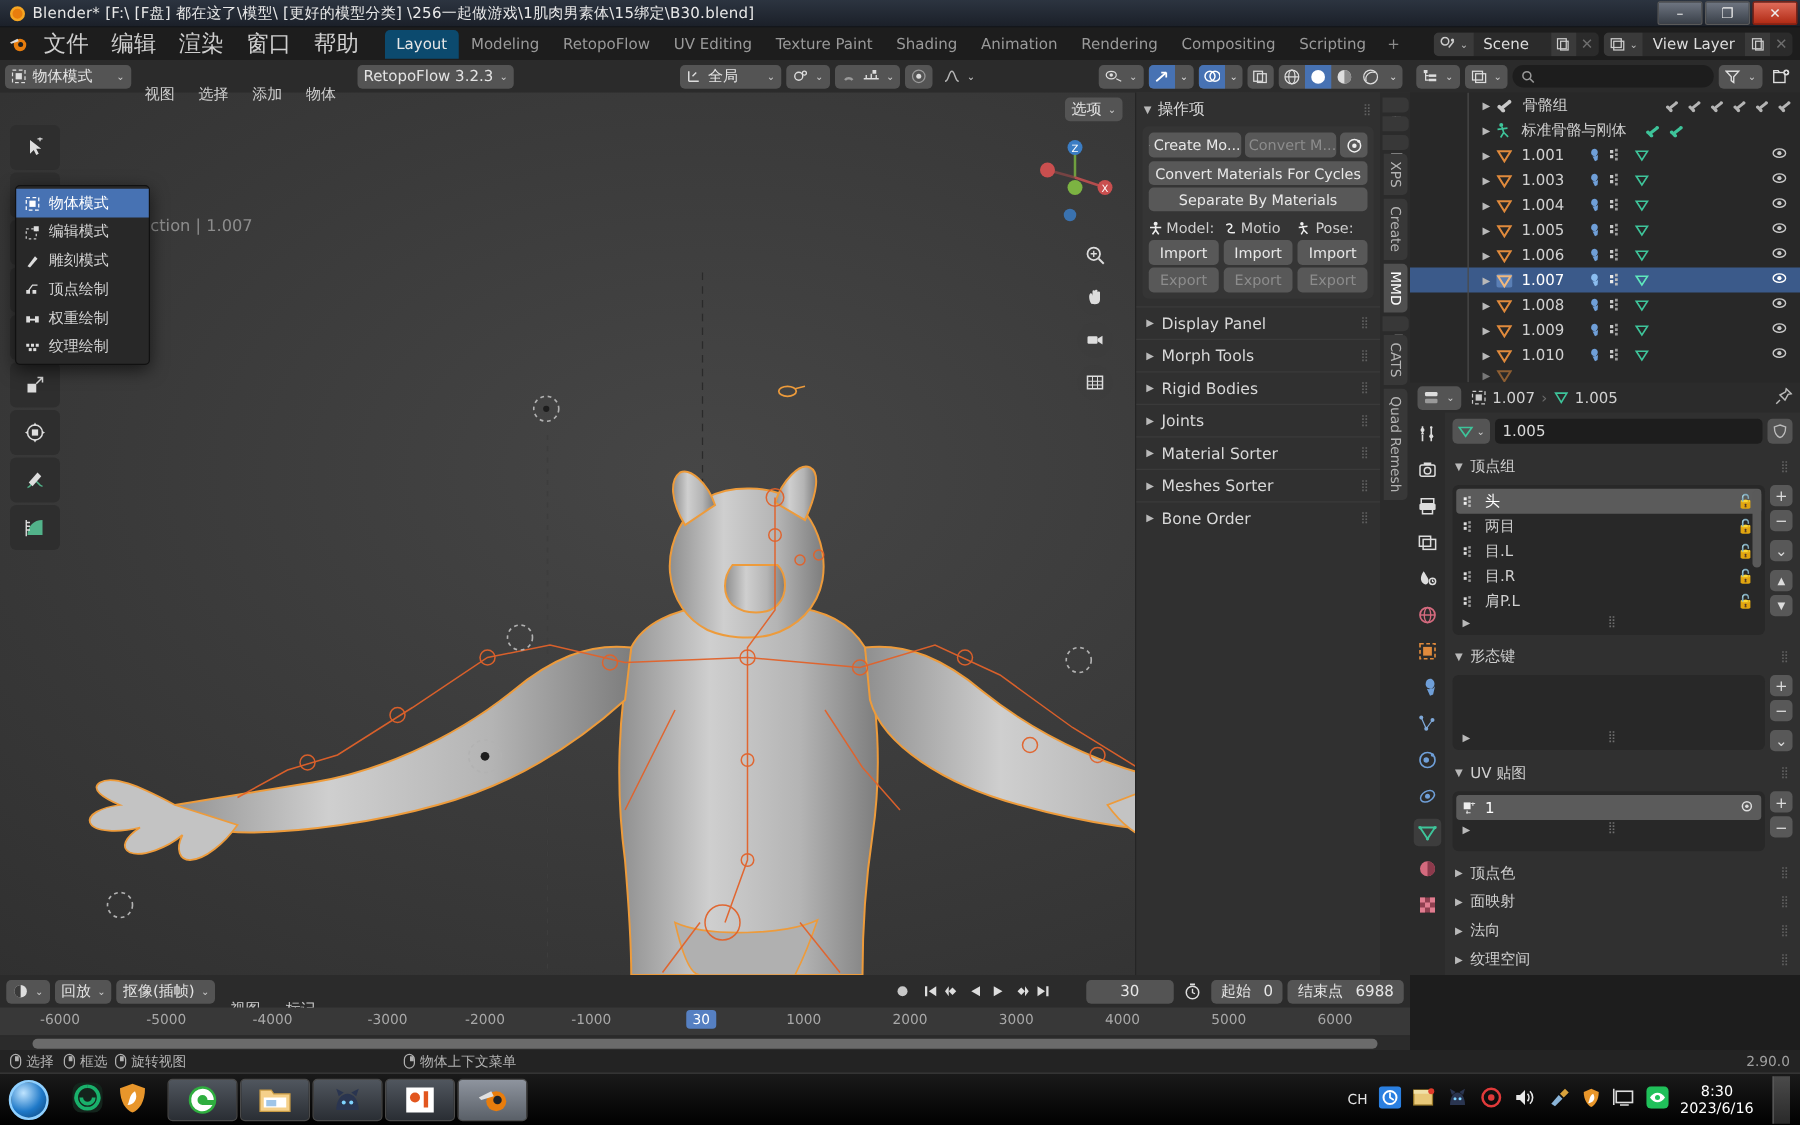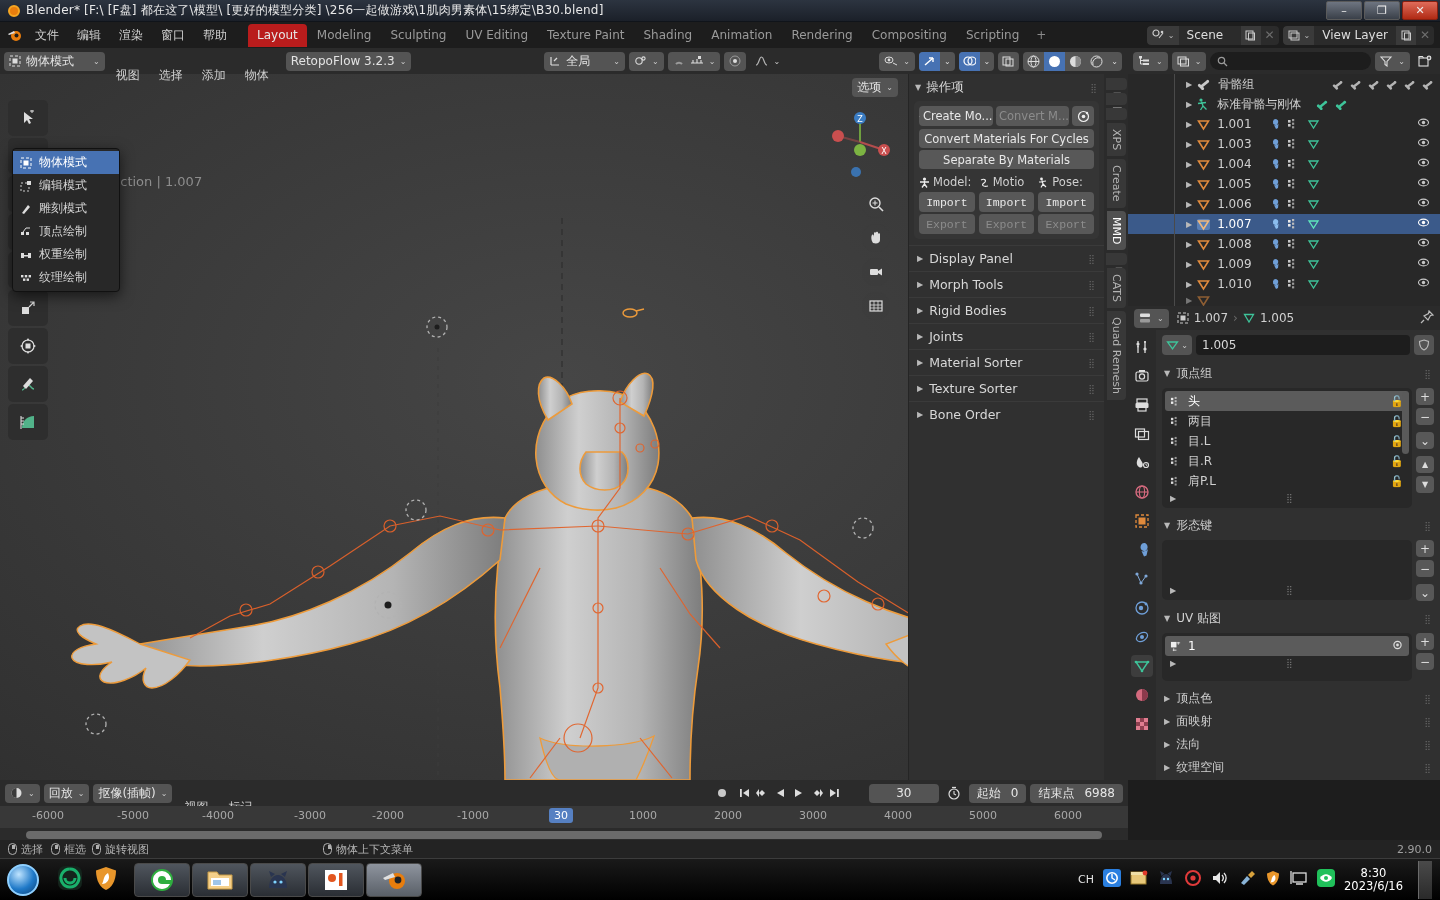--- a/index.html
+++ b/index.html
@@ -20,24 +20,24 @@
   .wctl { position:absolute; right:2px; top:1px; display:flex; gap:2px; }
   .wctl div { width:36px; height:19px; border:1px solid #5a5a5a; border-radius:2px;
     background:linear-gradient(#6e7581,#3a4049); display:flex; align-items:center;
     justify-content:center; color:#eee; font-size:11px; }
   .wctl .close { background:linear-gradient(#e06c5a,#b02a14); border-color:#8a2010; }
 
   
   .topbar { position:absolute; left:0; top:22px; width:1440px; height:26px;
     background:#1d1d1d; display:flex; align-items:center; padding:0 4px; gap:0; }
   .bl-logo { width:22px; height:18px; display:flex; align-items:center; justify-content:center; }
-  .menu-item { padding:2px 9px; color:#cfcfcf; font-size:12px; border-radius:3px; }
+  .menu-item { padding:2px 9px; color:#cfcfcf; font-size:18px; border-radius:3px; }
   .wsp { display:flex; align-items:center; margin-left:12px; gap:1px; }
   .wstab { padding:4px 9px 5px; font-size:12px; color:#9a9a9a; border-radius:4px 4px 0 0; }
-  .wstab.active { background:#b91c1c; color:#e6e6e6; }
+  .wstab.active { background:#0c4a6e; color:#e6e6e6; }
   .wsplus { padding:3px 7px; color:#8a8a8a; }
   .topbar-right { margin-left:auto; display:flex; align-items:center; gap:4px; padding-right:2px; }
   .fieldbox { display:flex; align-items:center; height:19px; background:#2b2b2b;
     border-radius:4px; overflow:hidden; }
   .fieldbox .pre { background:#3a3a3a; padding:0 4px 0 5px; height:19px; display:flex;
     align-items:center; gap:3px; border-radius:4px 0 0 4px; }
   .fieldbox .val { padding:0 8px; color:#ddd; font-size:12px; min-width:62px; }
   .fieldbox .post { background:#3a3a3a; height:19px; width:20px; display:flex;
     align-items:center; justify-content:center; }
   .fieldbox .postx { width:18px; color:#6e6e6e; display:flex; align-items:center;
@@ -87,21 +87,21 @@
     background:#303030; border-left:1px solid #252525; }
   .np-head { display:flex; align-items:center; gap:5px; padding:5px 6px; color:#d8d8d8; font-size:12.5px; }
   .np-box { margin:0 5px 6px; background:#353535; border-radius:5px; padding:5px; }
   .rowbtns { display:flex; gap:3px; margin-bottom:3px; }
   .pbtn { flex:1; height:20px; background:#585858; border-radius:4px; color:#e8e8e8;
     font-size:11.5px; display:flex; align-items:center; justify-content:center; gap:3px;
     overflow:hidden; white-space:nowrap; }
   .pbtn.dis { color:#8c8c8c; }
   .pbtn.wide { height:19px; }
   .triple { display:flex; gap:4px; }
-  .triple .col { flex:1;font-family:Liberation Mono, monospace; }
+  .triple .col { flex:1; }
   .lblrow { display:flex; gap:4px; margin:6px 0 3px; font-size:11.5px; color:#cfcfcf; align-items:center; }
   .lblrow .col { flex:1; display:flex; align-items:center; gap:3px; }
   .acc { display:flex; align-items:center; gap:6px; padding:5px 8px; color:#d8d8d8;
     font-size:12.5px; border-top:1px solid #3a3a3a; }
   .dots { margin-left:auto; color:#606060; font-size:9px; letter-spacing:1px; }
   .tri { font-size:8px; color:#b9b9b9; }
 
   
   .vtabs { position:absolute; right:0; top:26px; width:24px; bottom:0; background:#2b2b2b;
     display:flex; flex-direction:column; align-items:center; padding-top:4px; gap:3px; }
@@ -220,21 +220,21 @@
     </div>
     <div class="menu-item">文件</div>
     <div class="menu-item">编辑</div>
     <div class="menu-item">渲染</div>
     <div class="menu-item">窗口</div>
     <div class="menu-item">帮助</div>
 
     <div class="wsp">
       <div class="wstab active">Layout</div>
       <div class="wstab">Modeling</div>
-      <div class="wstab">Sculpting</div>
+      <div class="wstab">RetopoFlow</div>
       <div class="wstab">UV Editing</div>
       <div class="wstab">Texture Paint</div>
       <div class="wstab">Shading</div>
       <div class="wstab">Animation</div>
       <div class="wstab">Rendering</div>
       <div class="wstab">Compositing</div>
       <div class="wstab">Scripting</div>
       <div class="wsplus">+</div>
     </div>
 
@@ -779,21 +779,21 @@
         <span>Joints</span>
         <span class="dots">⣿</span>
       </div>
       <div class="acc">
         <span class="tri">▶</span>
         <span>Material Sorter</span>
         <span class="dots">⣿</span>
       </div>
       <div class="acc">
         <span class="tri">▶</span>
-        <span>Texture Sorter</span>
+        <span>Meshes Sorter</span>
         <span class="dots">⣿</span>
       </div>
       <div class="acc">
         <span class="tri">▶</span>
         <span>Bone Order</span>
         <span class="dots">⣿</span>
       </div>
     </div>
 
     <div class="vtabs">

